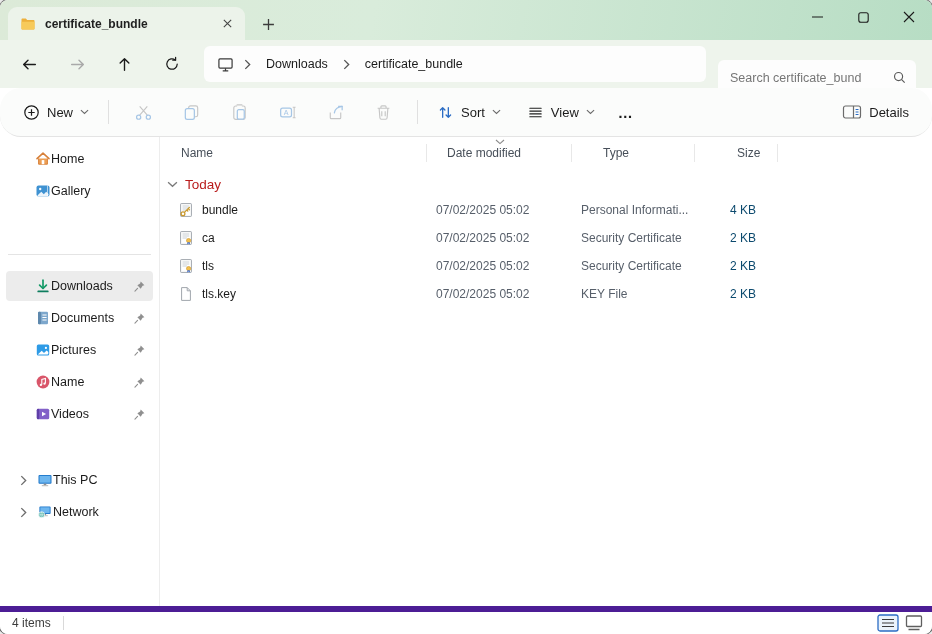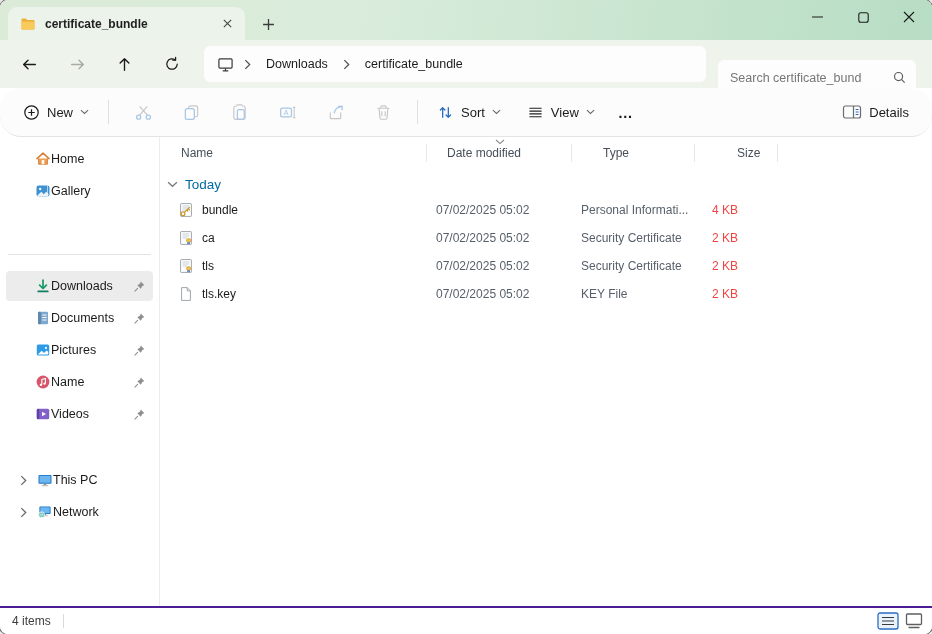--- a/index.html
+++ b/index.html
@@ -54,28 +54,28 @@
   .sb-tree .chev{width:10px;display:flex;margin-right:7px;}
 
   .main{flex:1;position:relative;padding-top:3px;}
   .cols{display:grid;grid-template-columns:266px 145px 123px 83px;}
   .header-row{height:26px;align-items:center;color:#474f59;font-size:12px;position:relative;gap:11px;}
   .hdr-name{padding-left:21px;}
   .hdr{padding-left:10px;position:relative;}
   .hdr-sortmark{position:absolute;left:58px;top:-7px;}
   .hdr-div{position:absolute;top:4px;width:1px;height:18px;background:#e8e8e8;}
   .group-row{height:24px;margin-top:6px;display:flex;align-items:center;padding-left:7px;gap:7px;}
-  .group-label{font-size:13.5px;color:#0369a1;}
+  .group-label{font-size:13.5px;color:#b91c1c;}
   .file-row{height:28px;align-items:center;font-size:12px;}
   .cell-name{display:flex;align-items:center;gap:8px;padding-left:18px;color:#1b1b1b;}
   .cell{padding-left:10px;color:#575f6a;}
-  .cell-size{text-align:center;padding-right:21px;color:#ef4444;}
+  .cell-size{text-align:right;padding-right:21px;color:#0c4a6e;}
 
   
-  .statusbar{height:28px;border-top:2px solid #4c1d95;display:flex;align-items:center;padding-left:12px;background:#fff;}
+  .statusbar{height:28px;border-top:6px solid #4c1d95;display:flex;align-items:center;padding-left:12px;background:#fff;}
   .status-count{font-size:12px;color:#3c3c3c;}
   .status-sep{width:1px;height:14px;background:#d9d9d9;margin-left:12px;}
   .status-views{margin-left:auto;display:flex;align-items:center;gap:5px;margin-right:8px;}
   .view-toggle{display:flex;align-items:center;justify-content:center;}
 
   svg{display:block;}
 </style>
 </head>
 <body>
 

